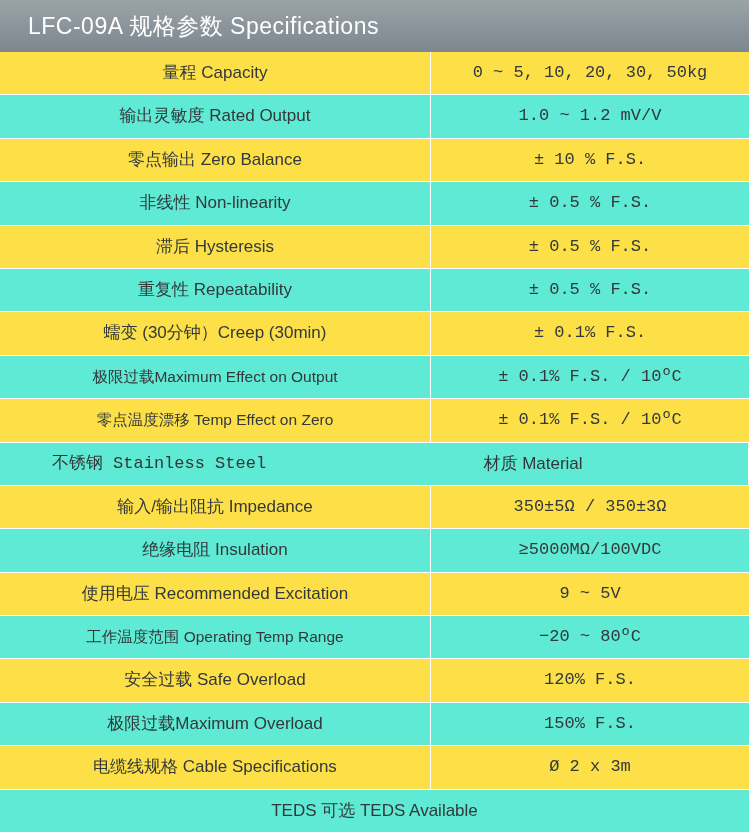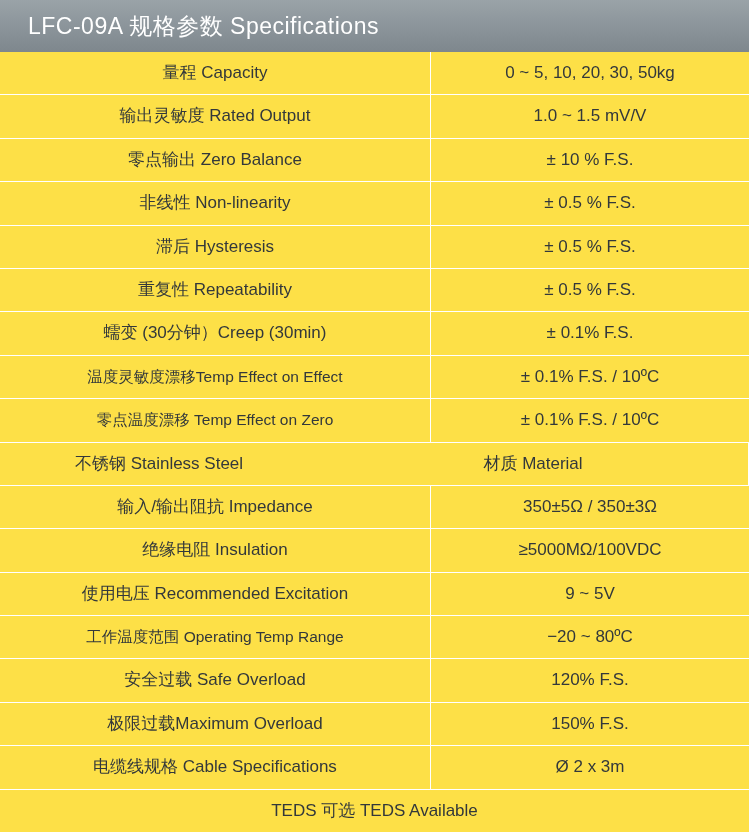--- a/index.html
+++ b/index.html
@@ -50,40 +50,41 @@
     display: flex;
     flex: 1 1 0;
     min-height: 0;
     align-items: stretch;
     border-bottom: 1px solid #ffffff;
   }
   .spec-row:last-child {
     border-bottom: none;
   }
   .spec-row.odd   { background: #fde047; }
-  .spec-row.even  { background: #fde047; }
+  .spec-row.even  { background: #5eead4; }
   .cell {
     display: flex;
     align-items: center;
     justify-content: center;
     padding: 0 8px;
     box-sizing: border-box;
     font-size: 17px;
     line-height: 1.2;
     text-align: center;
     color: #33383b;
     white-space: nowrap;
     overflow: hidden;
   }
   .cell.label {
     flex: 0 0 431px;
     border-right: 1px solid #ffffff;
   }
   .cell.value {
     flex: 1 1 auto;
+    font-family: Liberation Mono, monospace;
   }
   .spec-row.full .cell.label {
     flex: 1 1 auto;
     border-right: none;
     justify-content: center;
   }
   .cell.small {
     font-size: 15.5px;
   }
 </style>
@@ -98,21 +99,21 @@
 
   <div class="spec-table">
 
     <div class="spec-row odd">
       <div class="cell label">量程 Capacity</div>
       <div class="cell value">0 ~ 5, 10, 20, 30, 50kg</div>
     </div>
 
     <div class="spec-row even">
       <div class="cell label">输出灵敏度 Rated Output</div>
-      <div class="cell value">1.0 ~ 1.5 mV/V</div>
+      <div class="cell value">1.0 ~ 1.2 mV/V</div>
     </div>
 
     <div class="spec-row odd">
       <div class="cell label">零点输出  Zero Balance</div>
       <div class="cell value">± 10 % F.S.</div>
     </div>
 
     <div class="spec-row even">
       <div class="cell label">非线性 Non-linearity</div>
       <div class="cell value">± 0.5 % F.S.</div>
@@ -127,21 +128,21 @@
       <div class="cell label">重复性 Repeatability</div>
       <div class="cell value">± 0.5 % F.S.</div>
     </div>
 
     <div class="spec-row odd">
       <div class="cell label">蠕变 (30分钟）Creep (30min)</div>
       <div class="cell value">±  0.1% F.S.</div>
     </div>
 
     <div class="spec-row even">
-      <div class="cell label small">温度灵敏度漂移Temp Effect on Effect</div>
+      <div class="cell label small">极限过载Maximum Effect on Output</div>
       <div class="cell value">±  0.1% F.S. / 10ºC</div>
     </div>
 
     <div class="spec-row odd">
       <div class="cell label small">零点温度漂移 Temp Effect on Zero</div>
       <div class="cell value">±  0.1% F.S. / 10ºC</div>
     </div>
 
     <div class="spec-row even">
       <div class="cell value">不锈钢 Stainless Steel</div>

